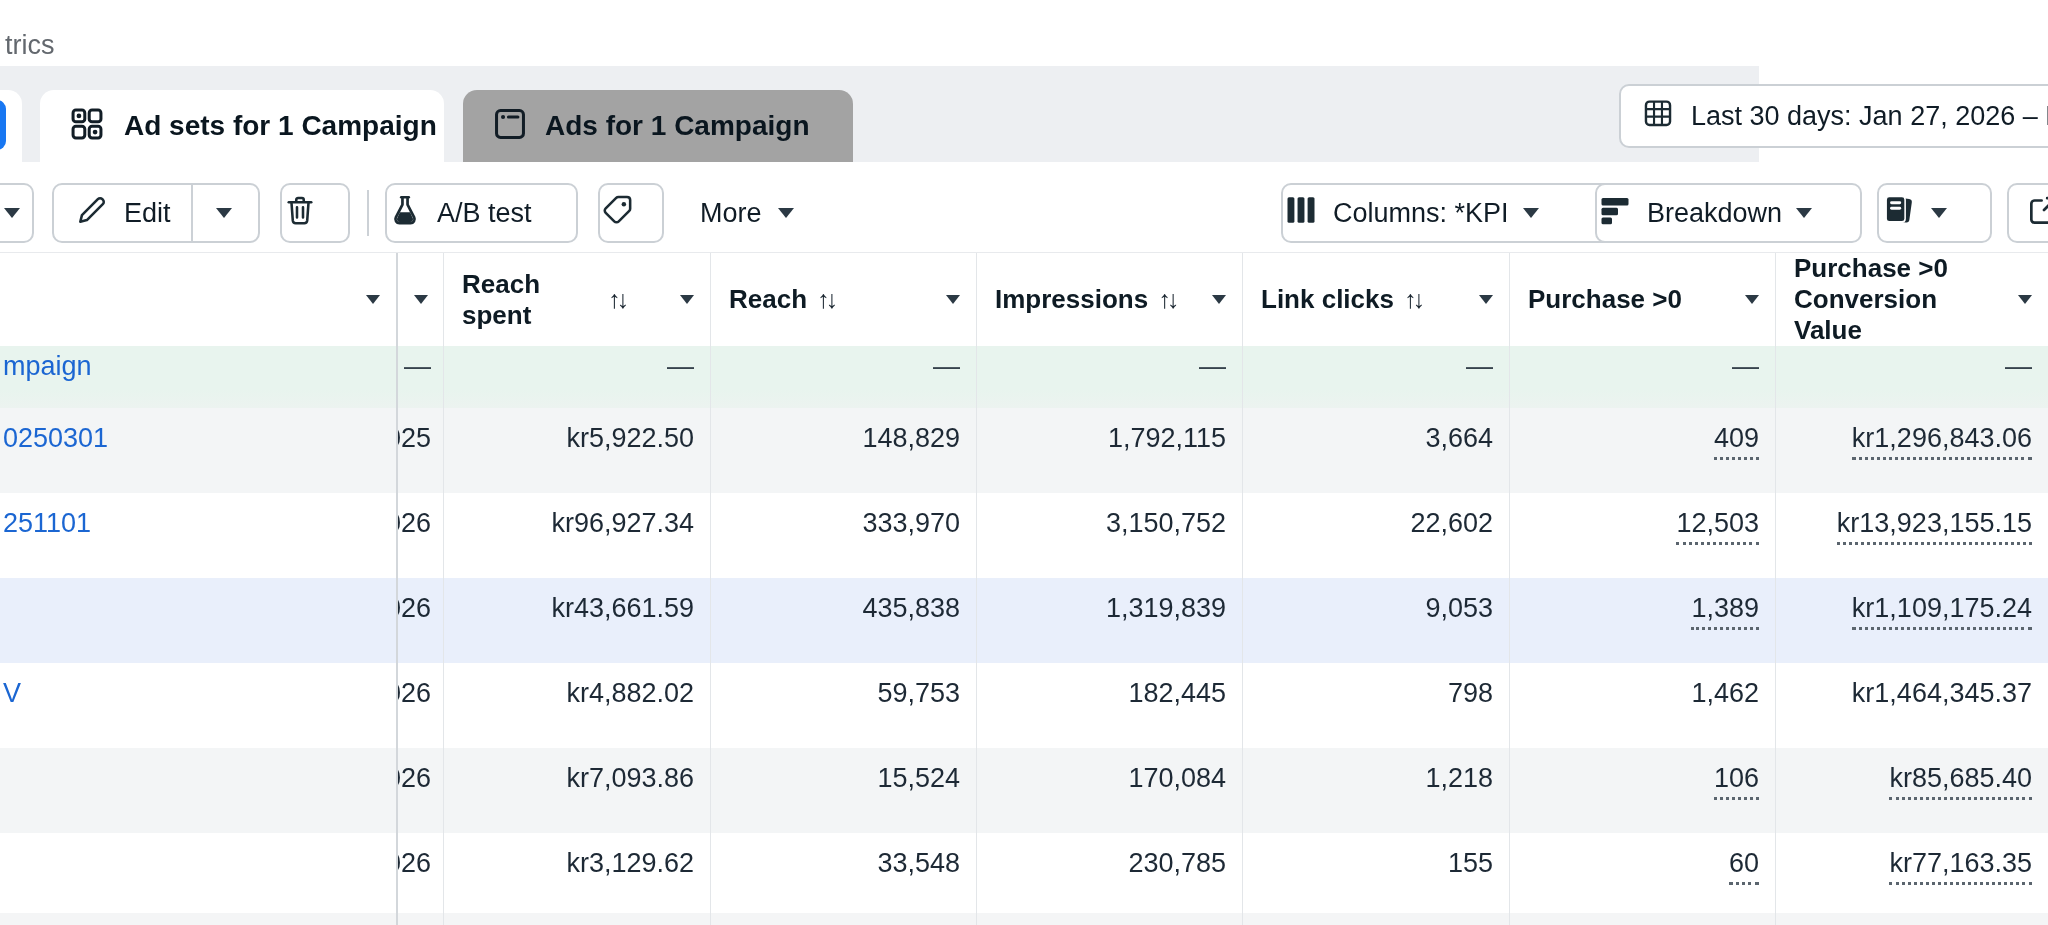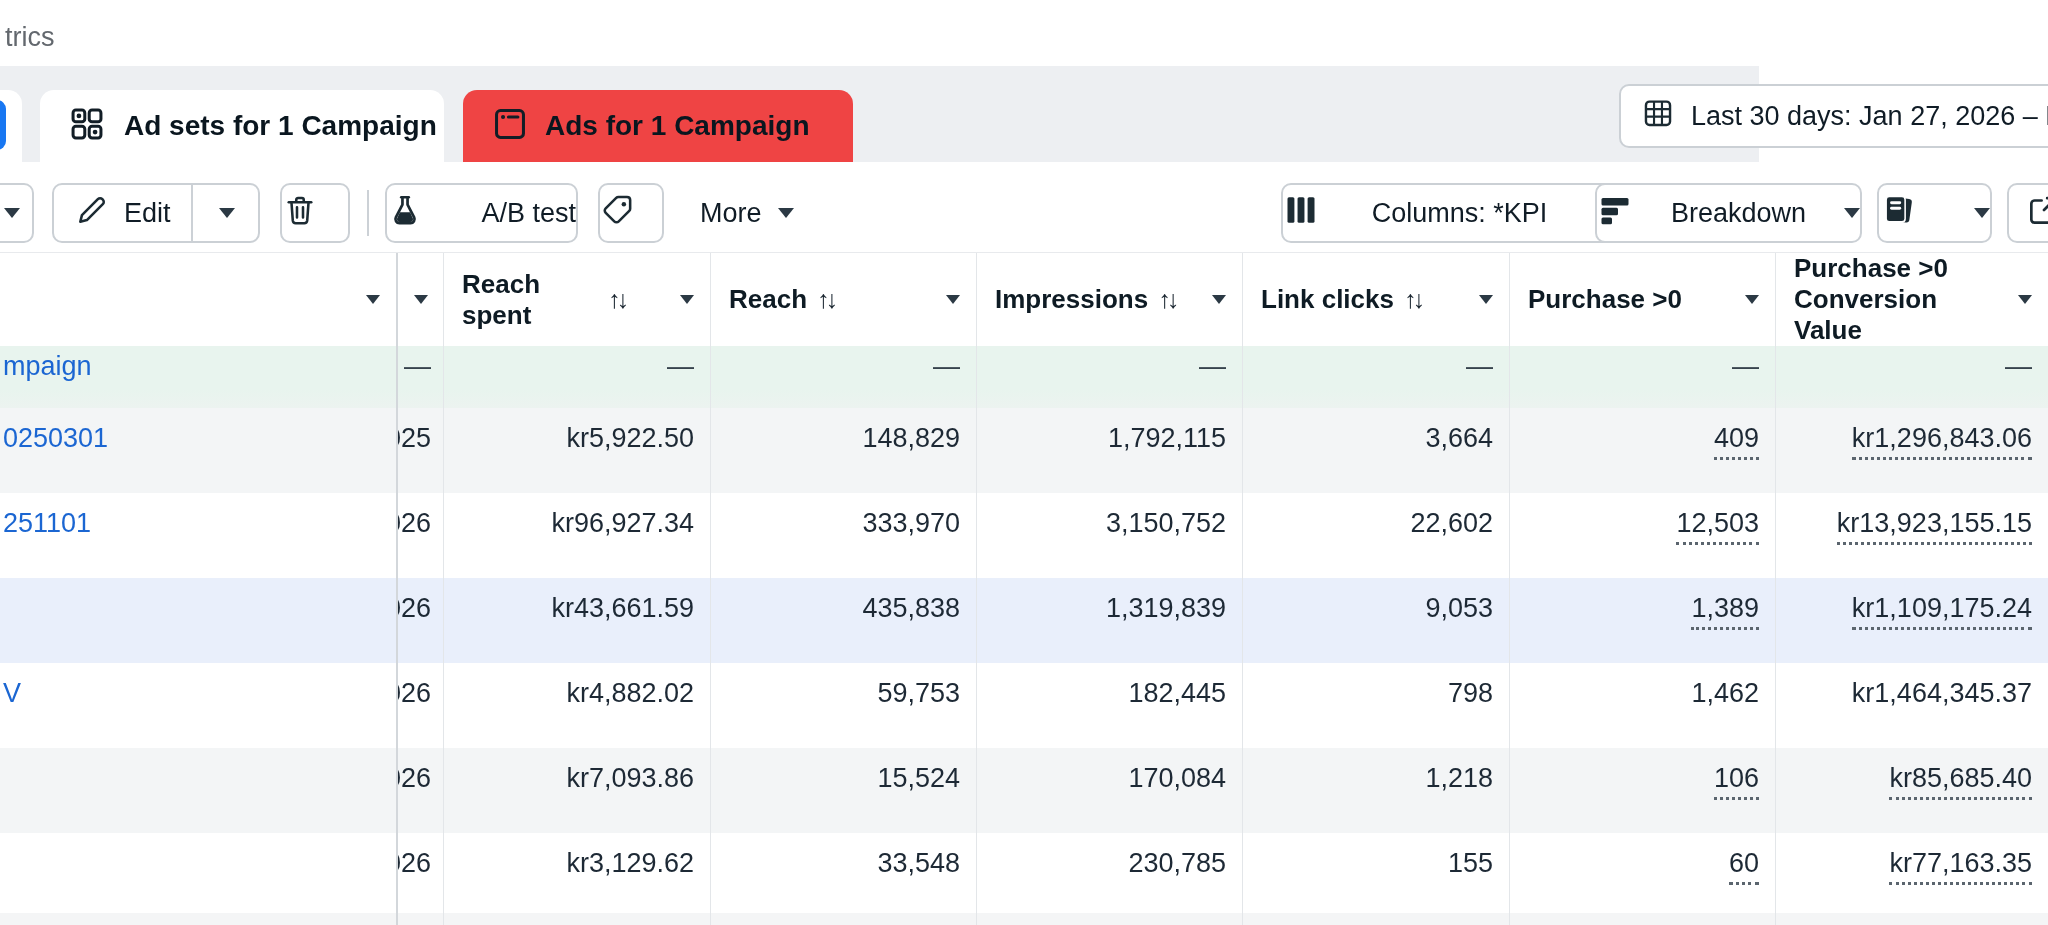--- a/index.html
+++ b/index.html
@@ -1,37 +1,37 @@
 <!DOCTYPE html>
 <html style="--accent-blue: #1877f2; --link-blue: #1b66d2; --tab-bar-bg: #edeff2; --summary-green: #e8f4ee; --selected-blue: #e9effb;"><head>
 <meta charset="utf-8">
 <style>
   html,body{margin:0;padding:0;background:#fff;}
   #screen{
     position:relative;width:2048px;height:925px;overflow:hidden;background:#fff;
     font-family:"Liberation Sans","DejaVu Sans",sans-serif;color:#13212c;
   }
   
-  .topbar{position:absolute;left:0;top:0;width:2048px;height:66px;background:#fff;}
+  .topbar{position:absolute;left:0;top:8px;width:2048px;height:66px;background:#fff;}
   .topbar-text{position:absolute;left:5px;top:22px;font-size:27px;color:#63686e;}
   
   .tabbar{position:absolute;left:0;top:66px;width:1759px;height:96px;background:var(--tab-bar-bg,#edeff2);}
   .tab{position:absolute;top:24px;height:72px;border-radius:14px 14px 0 0;display:flex;align-items:center;gap:18px;padding:0 28px;box-sizing:border-box;cursor:pointer;}
   .tab.active{background:#fff;}
-  .tab.inactive{background:#ef4444;gap:16px;}
+  .tab.inactive{background:#a3a3a3;gap:16px;}
   .partial-tab{left:-30px;width:52px;background:#fff;padding:0;}
   .blue-chip{position:absolute;left:8px;top:10px;width:28px;height:50px;border-radius:9px;background:var(--accent-blue,#1877f2);}
   .tab-adsets{left:40px;width:404px;}
   .tab-ads{left:463px;width:390px;}
   .tab-label{font-size:28px;font-weight:700;color:#0a161f;white-space:nowrap;}
   .date-btn{position:absolute;left:1619px;top:18px;width:462px;height:64px;background:#fff;border:2px solid #cbd0d5;border-radius:10px;display:flex;align-items:center;gap:16px;padding:0 20px;box-sizing:border-box;cursor:pointer;}
   .date-btn span{font-size:27px;color:#101c26;white-space:nowrap;}
   
   .toolbar{position:absolute;left:0;top:162px;width:2048px;height:90px;background:#fff;}
-  .btn{position:absolute;top:21px;height:60px;background:#fff;border:2px solid #cbd0d5;border-radius:10px;display:flex;align-items:center;justify-content:space-between;gap:14px;box-sizing:border-box;cursor:pointer;font-size:27px;color:#101c26;white-space:nowrap;}
+  .btn{position:absolute;top:21px;height:60px;background:#fff;border:2px solid #cbd0d5;border-radius:10px;display:flex;align-items:center;justify-content:flex-start;gap:14px;box-sizing:border-box;cursor:pointer;font-size:27px;color:#101c26;white-space:nowrap;}
   .partial-btn{left:-24px;width:58px;justify-content:flex-end;padding-right:12px;}
   .edit-btn{left:52px;width:208px;padding:0;gap:0;}
   .seg-main{display:flex;align-items:center;gap:14px;height:100%;padding:0 20px;border-right:2px solid #ccd1d6;box-sizing:border-box;}
   .seg-caret{width:62px;height:100%;display:flex;align-items:center;justify-content:center;}
   .trash-btn{left:280px;width:70px;}
   .vdiv{position:absolute;left:367px;top:28px;width:2px;height:46px;background:#ccd1d6;}
   .ab-btn{left:385px;width:193px;}
   .tag-btn{left:598px;width:66px;}
   .more-btn{position:absolute;left:700px;top:21px;height:60px;display:flex;align-items:center;gap:16px;font-size:27px;color:#101c26;cursor:pointer;}
   .columns-btn{left:1281px;width:337px;}

